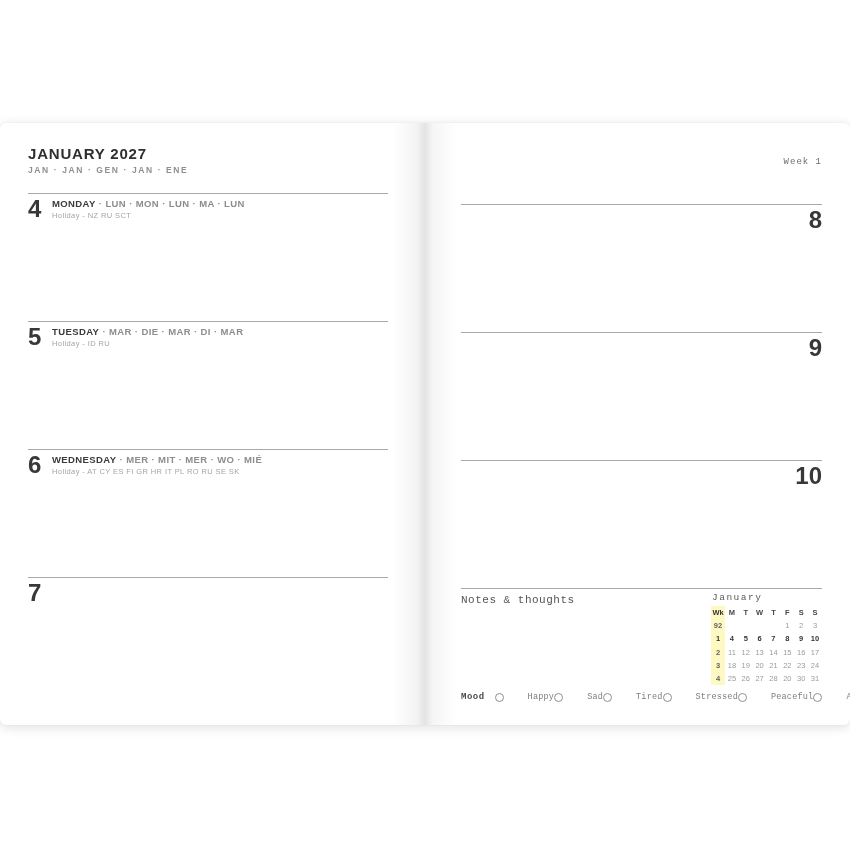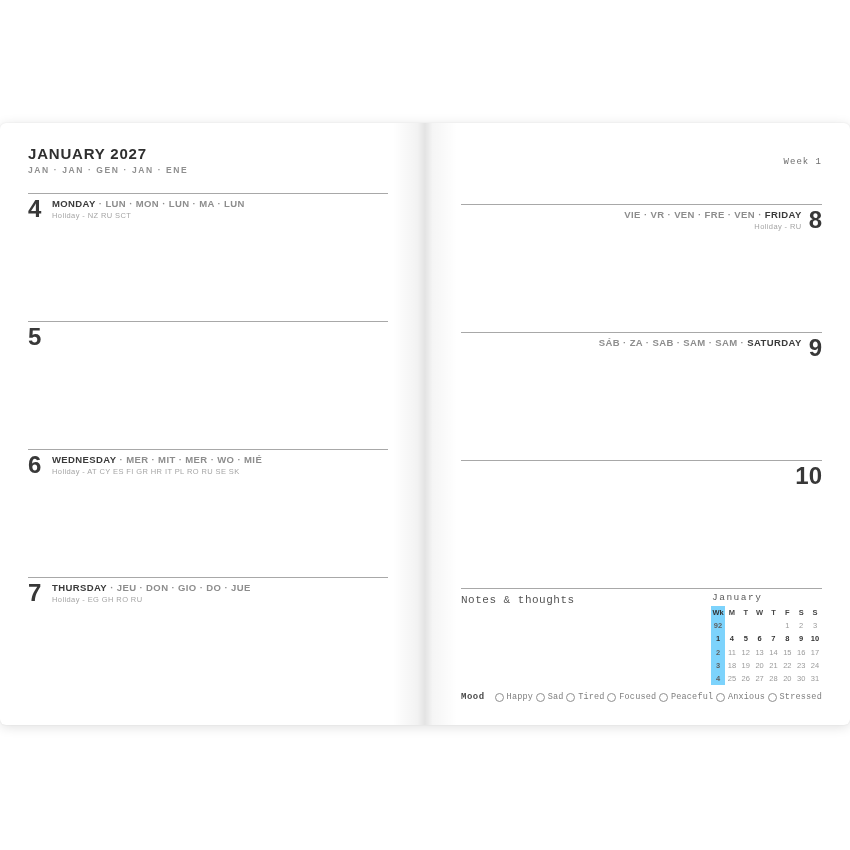--- a/index.html
+++ b/index.html
@@ -95,37 +95,37 @@
     font-family: "Liberation Mono", monospace;
     font-size: 9.5px; color: #5a5a5a; letter-spacing: 1.5px;
     margin: 0 0 3px 1px; white-space: nowrap;
   }
   .cal-grid { display: grid; grid-template-columns: 14px repeat(7, 13.85px); }
   .cal-cell {
     height: 13.2px; line-height: 13.2px;
     font-size: 7.5px; text-align: center;
     color: #9b9b9b; font-stretch: condensed;
   }
-  .cal-cell.wk  { background: #7dd3fc; color: #5f5f5f; font-weight: 600; }
+  .cal-cell.wk  { background: #fef9c3; color: #5f5f5f; font-weight: 600; }
   .cal-cell.hdr { font-weight: 700; color: #474747; }
   .cal-cell.wk.hdr { color: #333333; }
   .cal-cell.cur { font-weight: 700; color: #333333; }
 
   
   .mood-row {
     position: absolute; left: 0; right: 0; top: 103px;
     display: flex; align-items: flex-start;
     font-family: "Liberation Mono", monospace;
   }
   .mood-label {
     font-size: 9px; font-weight: 700; color: #4a4a4a;
     letter-spacing: 0.5px; margin-right: 10px;
   }
   .mood-opts { flex: 1; display: flex; justify-content: space-between; align-items: center; }
-  .mood-opt { display: flex; align-items: center; cursor: pointer; }
+  .mood-opt { display: flex; align-items: center; cursor: pointer; gap: 21px; }
   .mood-circle {
     width: 9px; height: 9px; box-sizing: border-box;
     border: 1.3px solid #8f8f8f; border-radius: 50%;
     margin-right: 3px; background: #fff;
   }
   .mood-opt-label { font-size: 8.5px; color: #7d7d7d; letter-spacing: 0.2px; white-space: nowrap; }
 </style>
 </head>
 <body>
 
@@ -142,64 +142,56 @@
           <div class="day-text">
             <div class="day-line1"><span class="day-name">MONDAY</span> <span class="day-trans">· LUN · MON · LUN · MA · LUN</span></div>
             <div class="day-holiday">Holiday - NZ RU SCT</div>
           </div>
         </div>
       </div>
 
       <div class="day-section s2">
         <div class="day-row">
           <div class="day-num">5</div>
+          <div class="day-text">
+            <div class="day-line1"><span class="day-name">TUESDAY</span> <span class="day-trans">· MAR · DIE · MAR · DI · MAR</span></div>
+            <div class="day-holiday">Holiday - ID RU</div>
+          </div>
         </div>
       </div>
 
       <div class="day-section s3">
         <div class="day-row">
           <div class="day-num">6</div>
           <div class="day-text">
             <div class="day-line1"><span class="day-name">WEDNESDAY</span> <span class="day-trans">· MER · MIT · MER · WO · MIÉ</span></div>
             <div class="day-holiday">Holiday - AT CY ES FI GR HR IT PL RO RU SE SK</div>
           </div>
         </div>
       </div>
 
       <div class="day-section s4">
         <div class="day-row">
           <div class="day-num">7</div>
-          <div class="day-text">
-            <div class="day-line1"><span class="day-name">THURSDAY</span> <span class="day-trans">· JEU · DON · GIO · DO · JUE</span></div>
-            <div class="day-holiday">Holiday - EG GH RO RU</div>
-          </div>
         </div>
 
       </div>
     </div>
 
     <div class="page-right">
       <div class="week-label">Week 1</div>
 
       <div class="day-section s1">
         <div class="day-row rtl">
-          <div class="day-text">
-            <div class="day-line1"><span class="day-trans">VIE · VR · VEN · FRE · VEN ·</span> <span class="day-name">FRIDAY</span></div>
-            <div class="day-holiday">Holiday - RU</div>
-          </div>
           <div class="day-num">8</div>
         </div>
       </div>
 
       <div class="day-section s2">
         <div class="day-row rtl">
-          <div class="day-text">
-            <div class="day-line1"><span class="day-trans">SÁB · ZA · SAB · SAM · SAM ·</span> <span class="day-name">SATURDAY</span></div>
-            <div class="day-holiday"></div>
-          </div>
           <div class="day-num">9</div>
         </div>
       </div>
 
       <div class="day-section s3">
         <div class="day-row rtl">
           <div class="day-num">10</div>
         </div>
       </div>
 
@@ -270,21 +262,21 @@
               <span class="mood-opt">
                 <span class="mood-circle"></span>
                 <span class="mood-opt-label">Sad</span>
               </span>
               <span class="mood-opt">
                 <span class="mood-circle"></span>
                 <span class="mood-opt-label">Tired</span>
               </span>
               <span class="mood-opt">
                 <span class="mood-circle"></span>
-                <span class="mood-opt-label">Focused</span>
+                <span class="mood-opt-label">Stressed</span>
               </span>
               <span class="mood-opt">
                 <span class="mood-circle"></span>
                 <span class="mood-opt-label">Peaceful</span>
               </span>
               <span class="mood-opt">
                 <span class="mood-circle"></span>
                 <span class="mood-opt-label">Anxious</span>
               </span>
               <span class="mood-opt">

